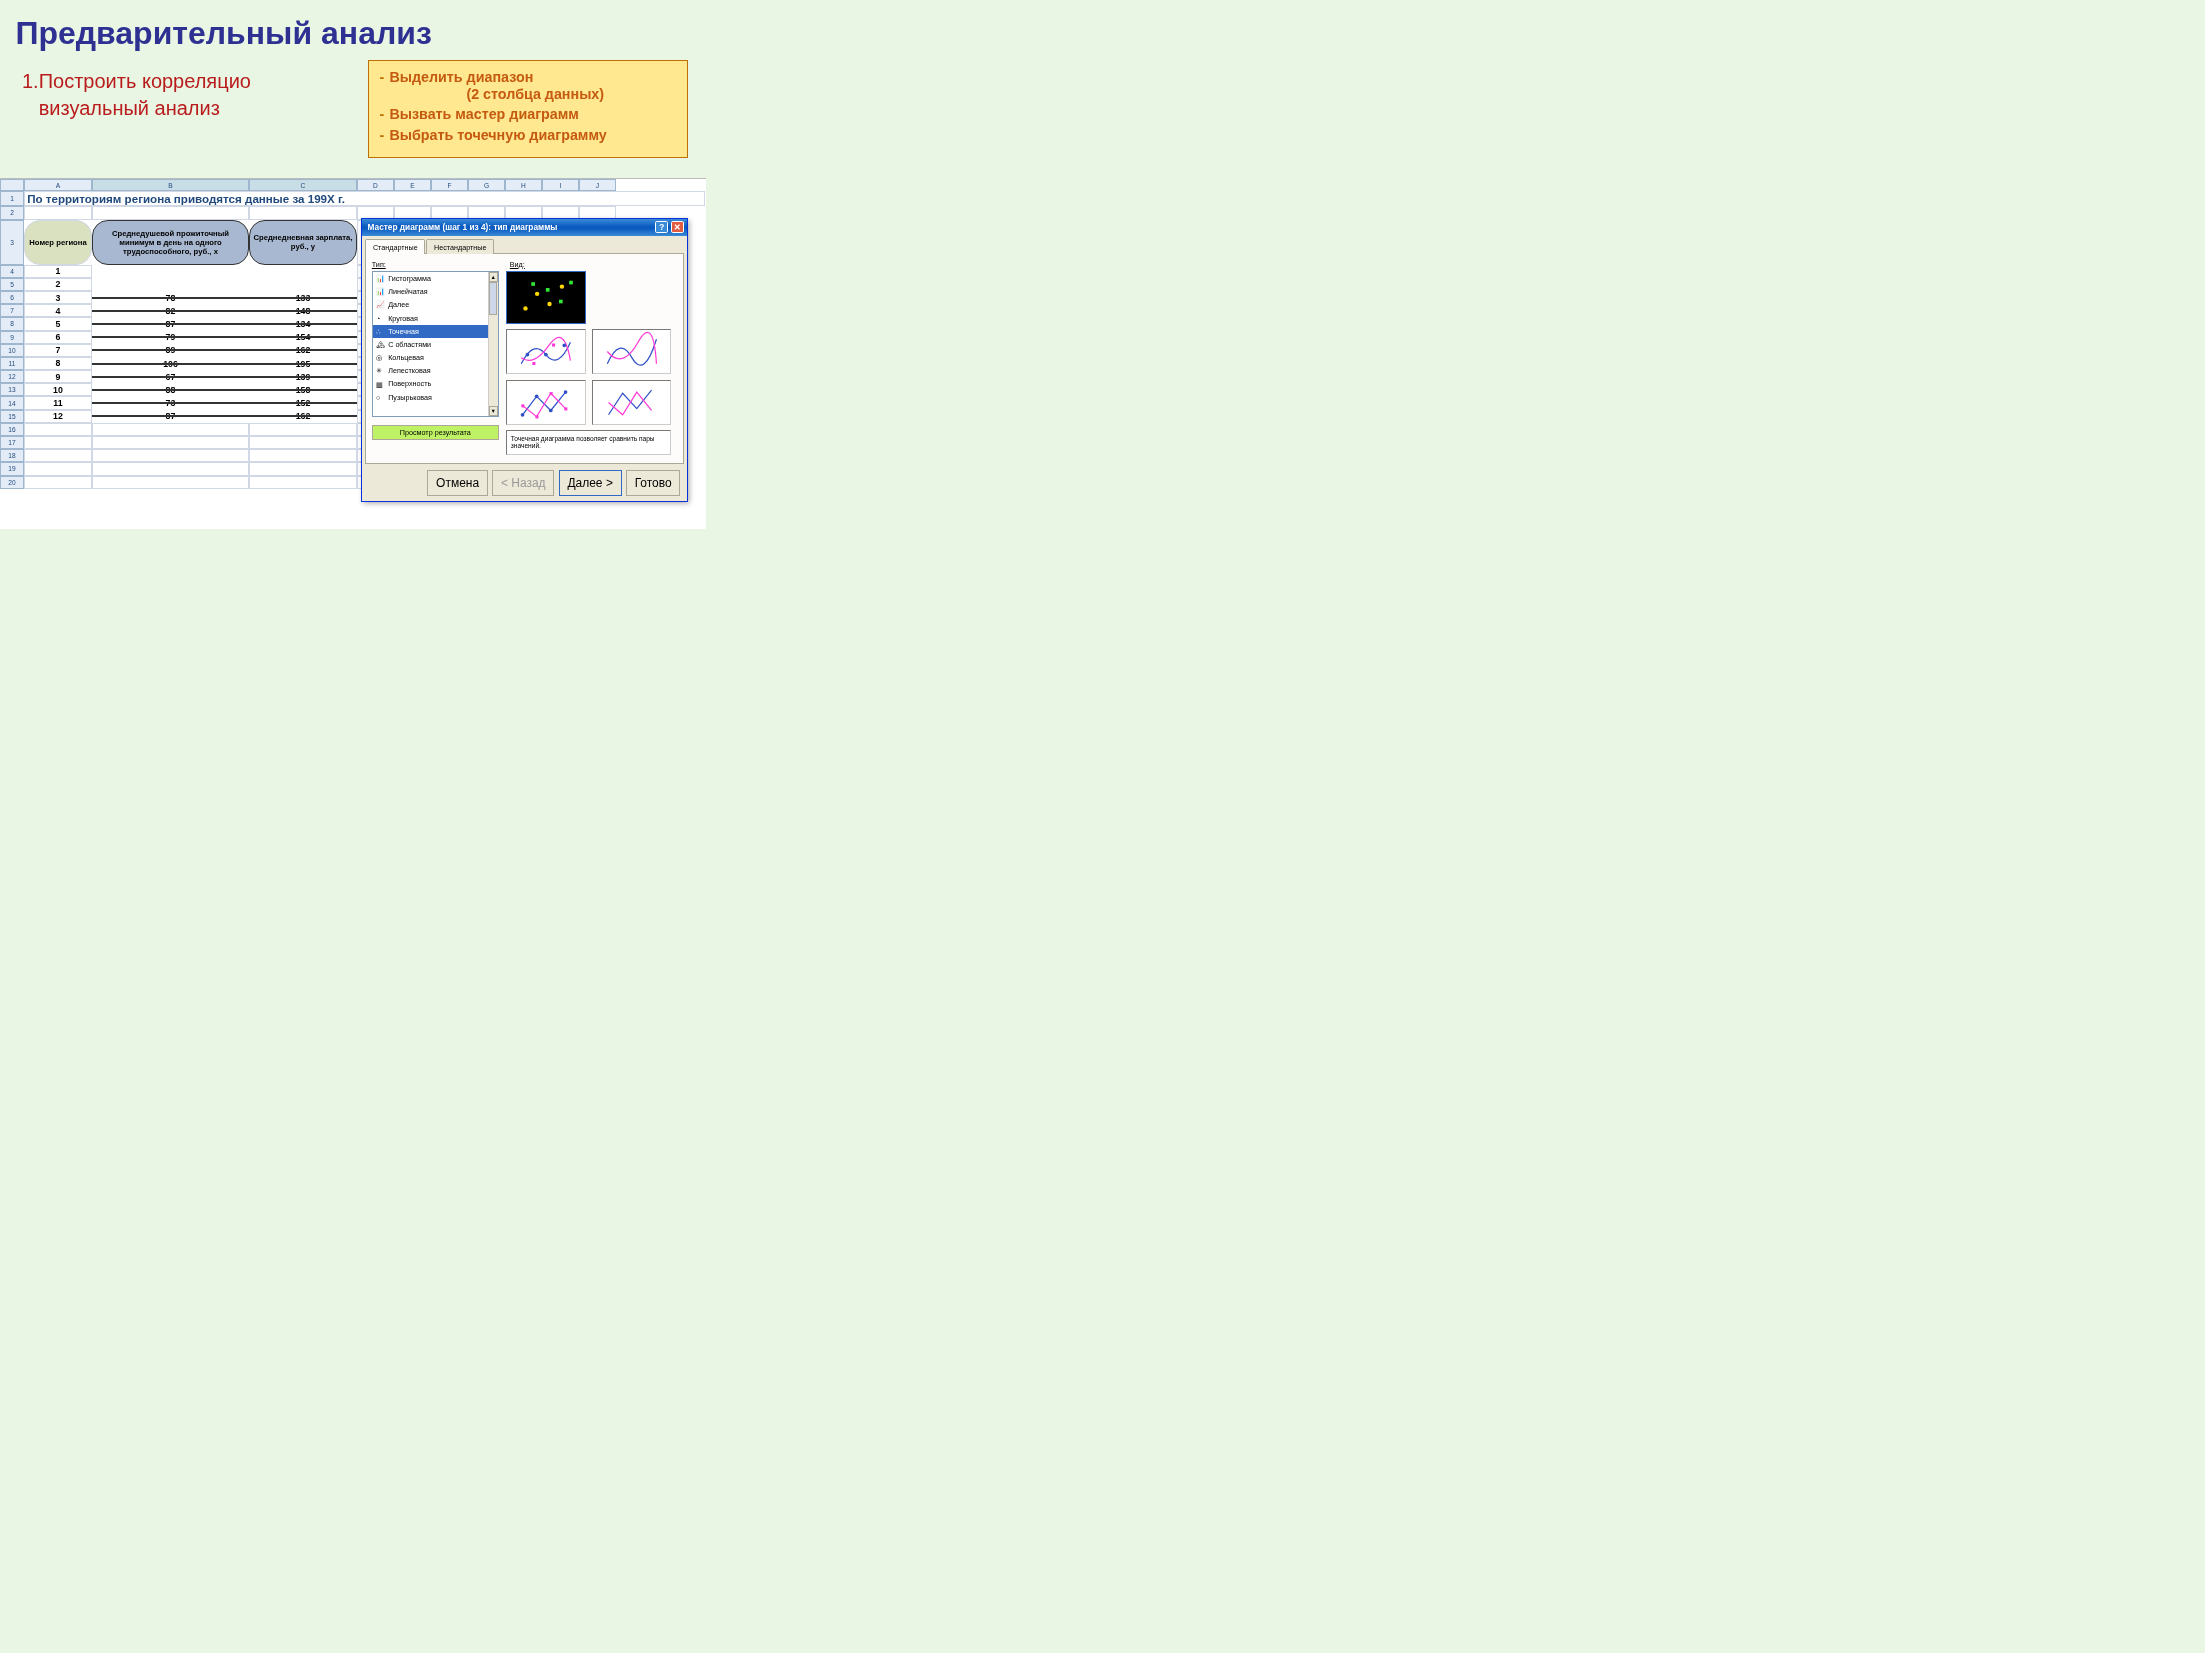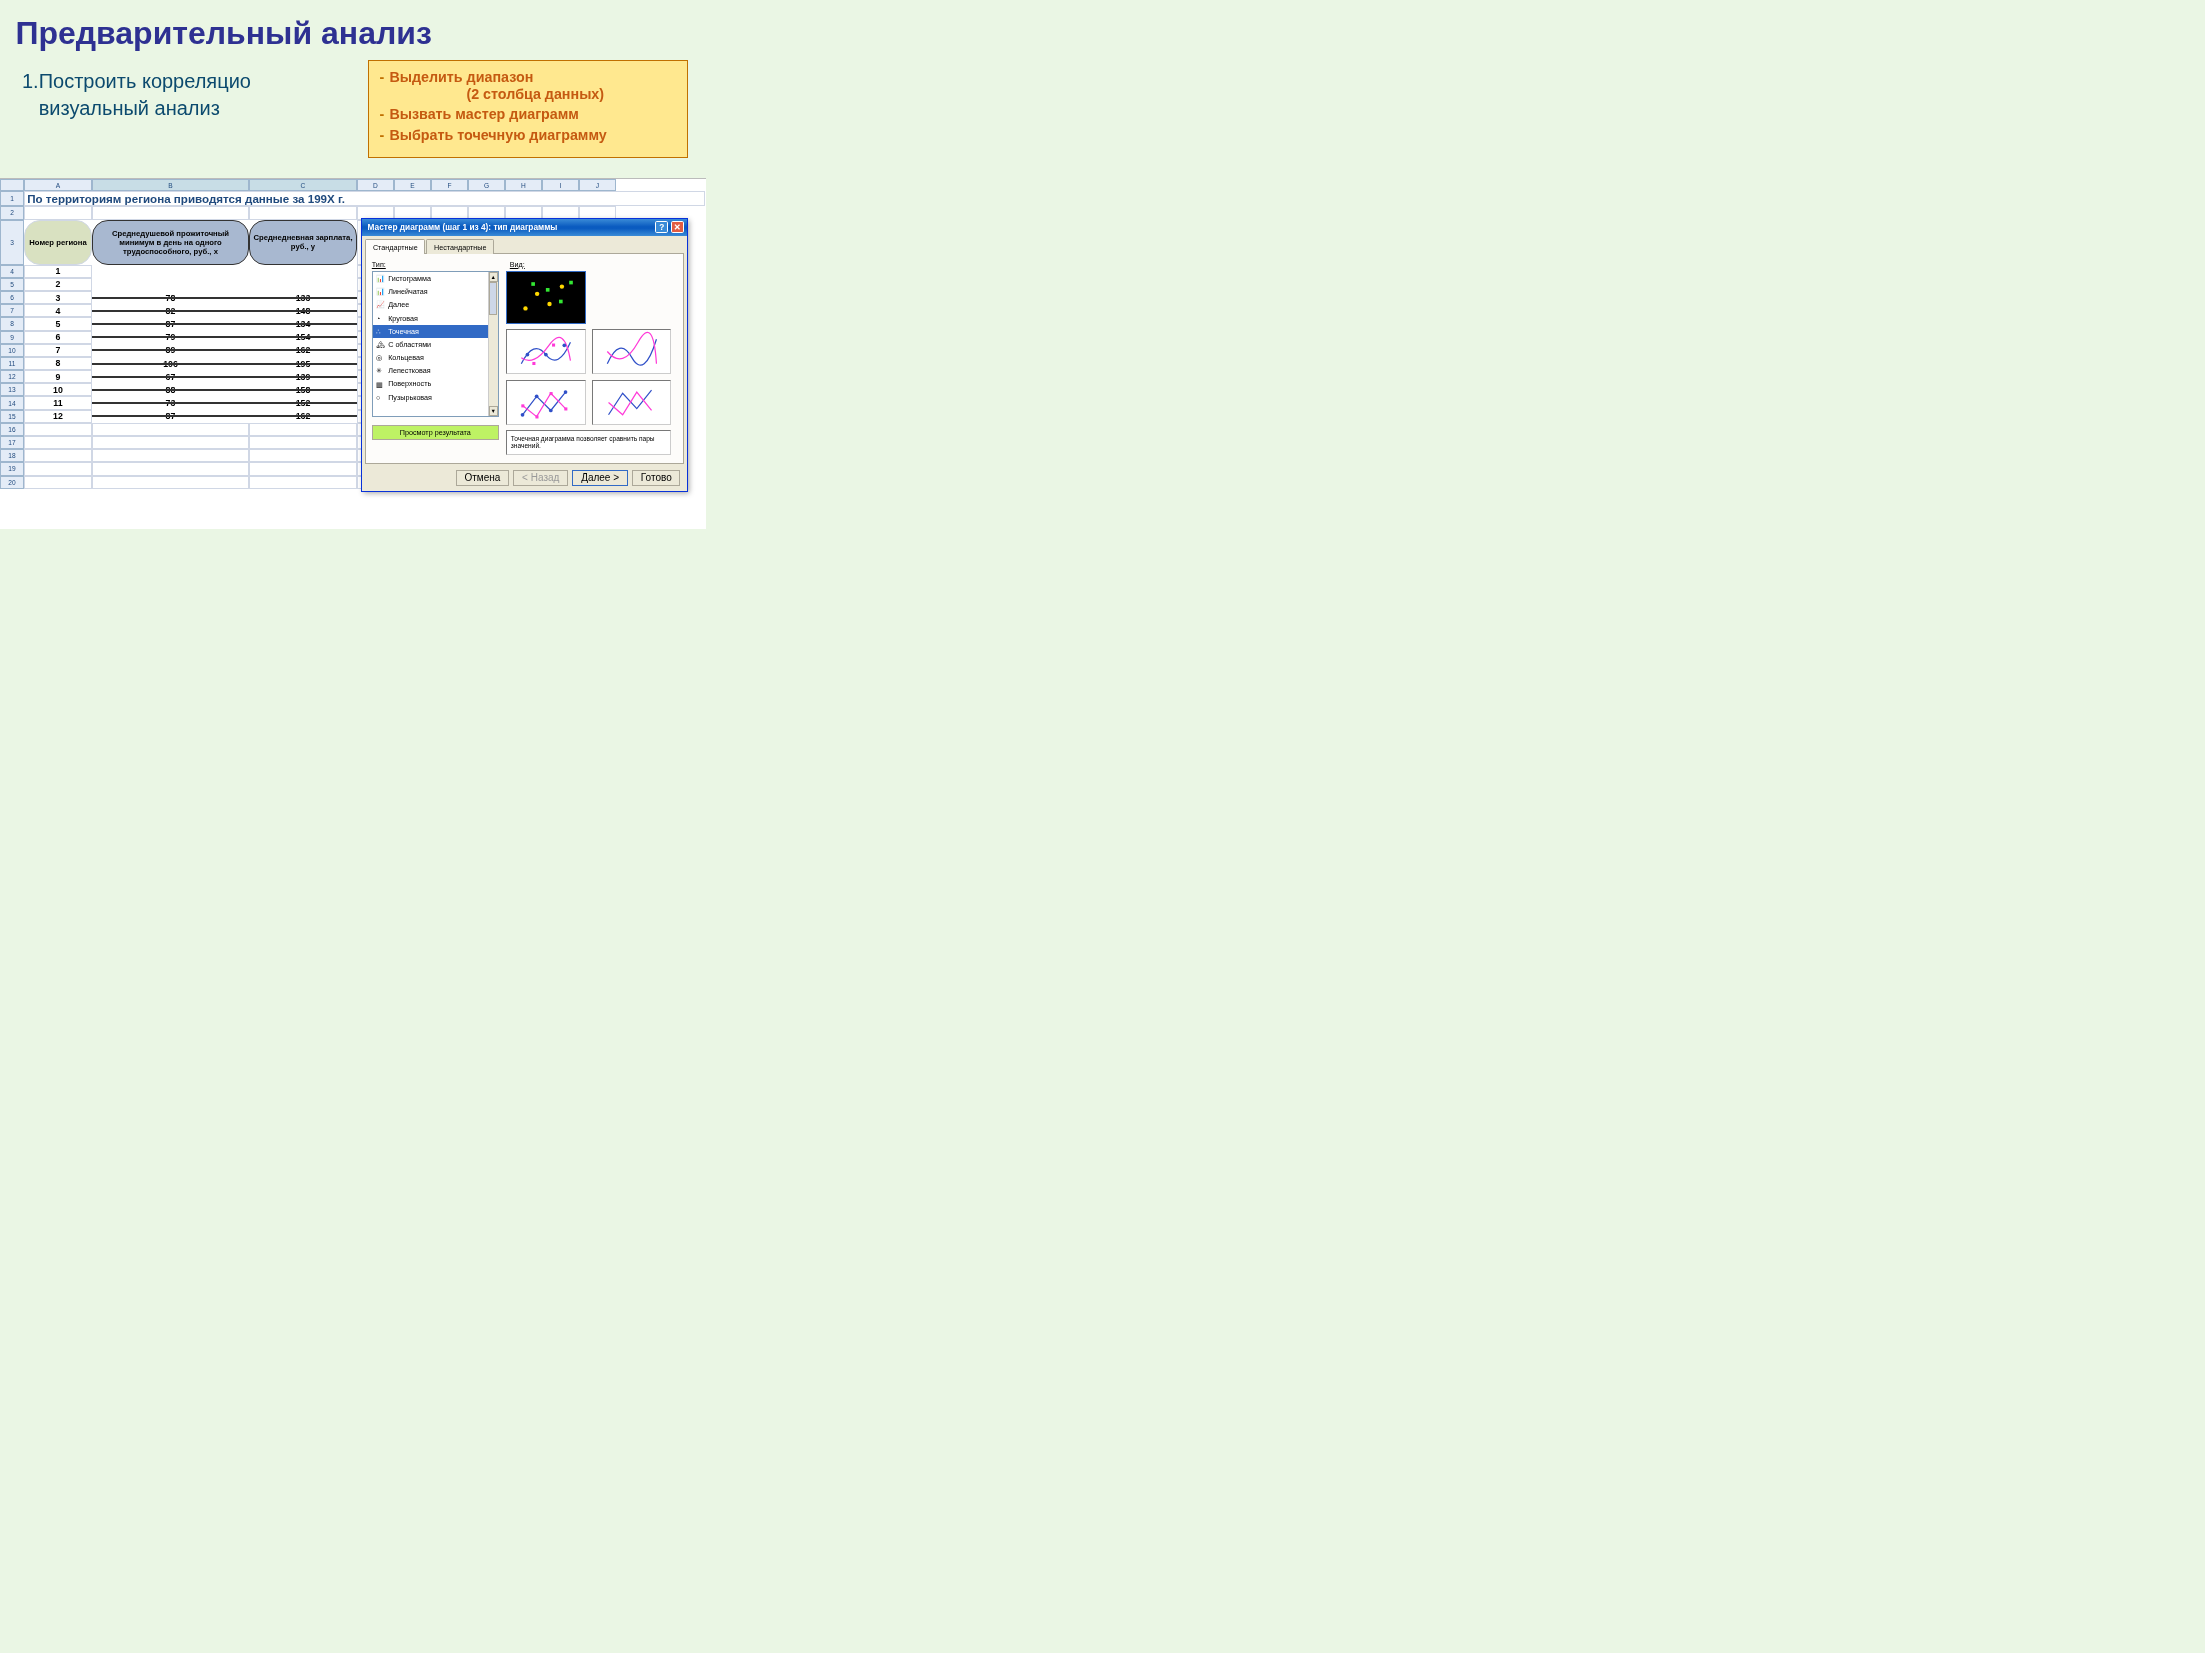--- a/index.html
+++ b/index.html
@@ -12,21 +12,21 @@
     overflow: hidden;
   }
   .slide-title {
     color: #2e3192;
     font-size: 32px;
     font-weight: bold;
     padding: 15.4px 0 4.4px 15.4px;
   }
   .step-text {
     font-size: 20px;
-    color: #0c4a6e;
+    color: #b91c1c;
     padding: 11px 0 0 22px;
     line-height: 1.35;
   }
   .callout {
     position: absolute;
     top: 60px;
     right: 17.6px;
     width: 320px;
     background: #ffe88f;
     border: 0.8px solid #c07000;
@@ -136,21 +136,21 @@
   .view-item { width:100%; height:45px; border:1.1px inset #ccc; background:#fff; position:relative; cursor:pointer;}
   .view-item.selected { border:1.7px solid #316ac5; }
   .view-item.first { grid-column: 1 / span 1; height:53px; background:#000; }
   .desc-box { border:0.6px inset #ccc; background:#fff; font-size:6.6px; padding:3.3px; margin-top:5.5px; height:25px; width:165px;}
 
   .preview-btn {
     margin-top:7.7px; width:127px; height:15.4px;
     border:0.6px solid #aca899; background:#bef264; font-size:7.2px;
   }
   .footer-btns { display:flex; justify-content:flex-end; gap:4.4px; padding:5.5px 6.6px; background:#ece9d8;}
-  .fbtn { height:16px; padding:0 7.7px; border:0.6px solid #aca899; background:#ece9d8; font-size:10px;}
+  .fbtn { height:26px; padding:0 7.7px; border:0.6px solid #aca899; background:#ece9d8; font-size:12px;}
   .fbtn:disabled { color:#999; }
 
   .ico { width:8.8px; height:8.8px; display:inline-block; }
 </style>
 </head>
 <body>
 
 <div class="slide-title">Предварительный анализ</div>
 
 <div class="step-text">

